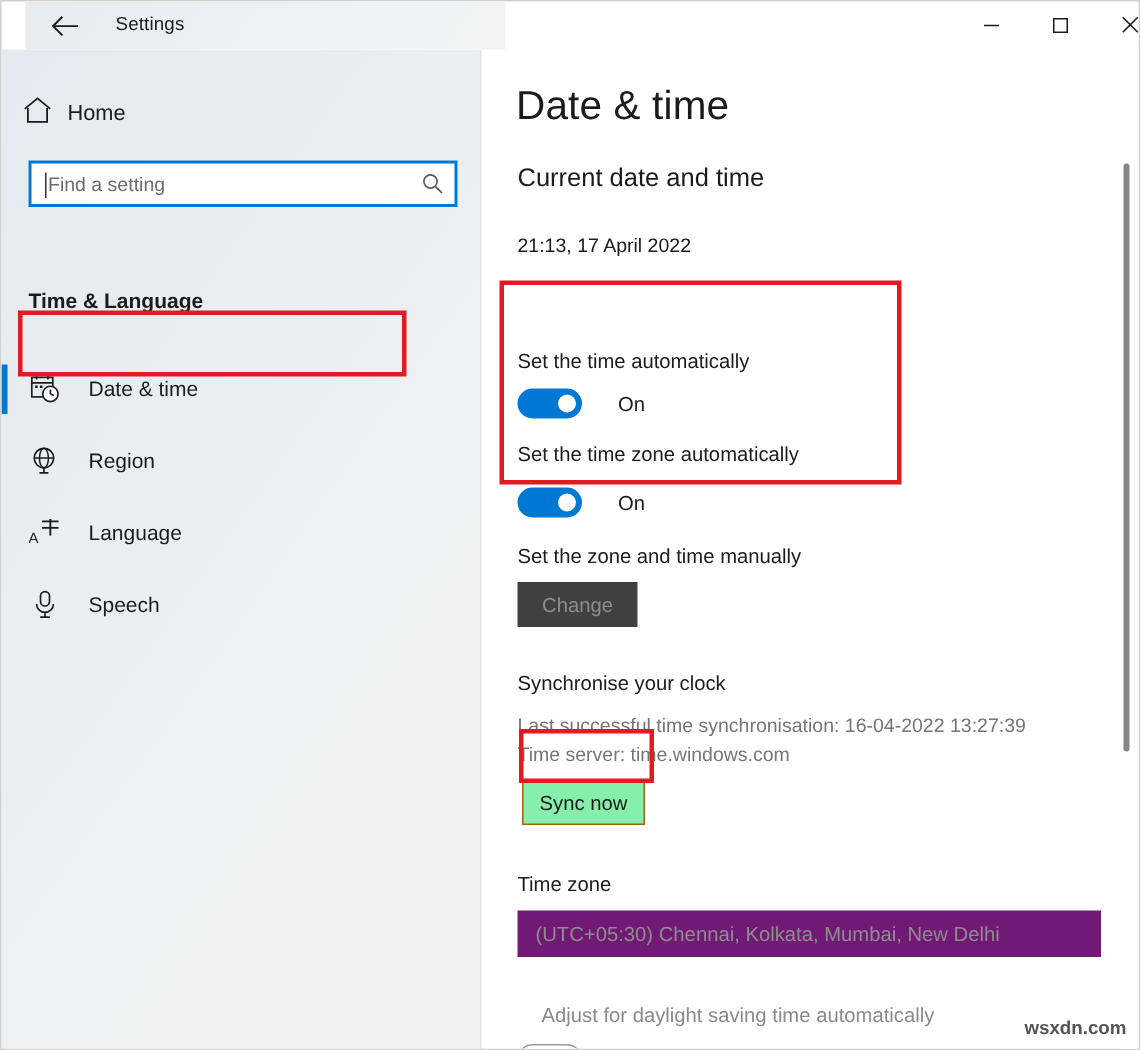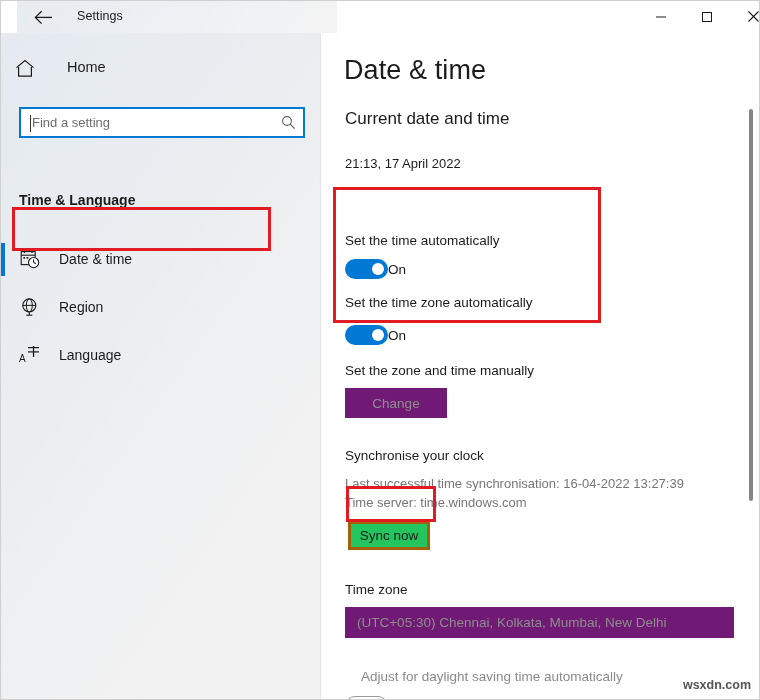--- a/index.html
+++ b/index.html
@@ -56,21 +56,21 @@
   
   #sidebar {
     position: absolute; left: 0; top: 32px;
     width: 320px; height: 668px;
     background: linear-gradient(125deg, #e4eaf0 0%, #ebeef1 40%, #f2f2f2 78%, #f2f2f2 100%);
     border-right: 1px solid #e4e4e4;
   }
   #home-row {
     position: absolute; left: 14px; top: 26px;
     width: 200px; height: 34px;
-    display: flex; align-items: flex-start; gap: 32px;
+    display: flex; align-items: center; gap: 10px;
     cursor: pointer;
   }
   #home-row .lbl { font-size: 14.5px; color: #1b1b1b; }
 
   #search-wrap {
     position: absolute; left: 18px; top: 74px;
     width: 286px; height: 31px;
     background: #ffffff;
     border: 2px solid #0078d4;
     display: flex; align-items: center;
@@ -141,21 +141,21 @@
   }
   #current-value {
     position: absolute; left: 23px; top: 123px;
     font-size: 13px; color: #1b1b1b;
   }
 
   .slabel { font-size: 13.5px; color: #1b1b1b; }
   .slabel.dim { color: #8a8a8a; }
 
   
-  .toggle-row { display: flex; align-items: center; gap: 0; }
+  .toggle-row { display: flex; align-items: center; gap: 24px; }
   .switch {
     position: relative;
     width: 43px; height: 20px;
     border-radius: 10px;
     cursor: pointer;
     flex: 0 0 43px;
   }
   .switch.on { background: #0078d4; }
   .switch.on .knob {
     position: absolute; right: 4px; top: 4px;
@@ -170,37 +170,37 @@
   .switch-state.dim { color: #8a8a8a; }
 
   #tog-label-1 { position: absolute; left: 23px; top: 200px; }
   #tog-row-1   { position: absolute; left: 23px; top: 226px; }
   #tog-label-2 { position: absolute; left: 23px; top: 262px; text-align: center; }
   #tog-row-2   { position: absolute; left: 23px; top: 292px; }
 
   #manual-label { position: absolute; left: 23px; top: 330px; }
   #change-button {
     position: absolute; left: 23px; top: 355px;
-    width: 102px; height: 30px;
-    background: #701a75;
+    width: 80px; height: 30px;
+    background: #404040;
     border: none;
     font-family: "Liberation Sans", sans-serif;
     font-size: 13.5px;
     color: #8d8d8d;
     cursor: default;
   }
 
   #sync-heading { position: absolute; left: 23px; top: 415px; }
   #sync-last  { position: absolute; left: 23px; top: 443px; font-size: 13px; color: #767676; white-space: nowrap; }
   #sync-server{ position: absolute; left: 23px; top: 462px; font-size: 13px; color: #767676; white-space: nowrap; }
   #sync-button {
     position: absolute; left: 26px; top: 488px;
     width: 82px; height: 29px;
-    background: #22c55e;
-    border: 3px solid #a16207;
+    background: #86efac;
+    border: 1px solid #a16207;
     font-family: "Liberation Sans", sans-serif;
     font-size: 13.5px;
     color: #1b1b1b;
     cursor: pointer;
   }
 
   #tz-heading { position: absolute; left: 23px; top: 549px; }
   #tz-select {
     position: absolute; left: 23px; top: 574px;
     width: 389px; height: 31px;
@@ -357,20 +357,31 @@
           <svg width="22" height="20" viewBox="0 0 22 20">
             <text x="0" y="17" font-family="Liberation Sans, sans-serif" font-size="10" fill="#1b1b1b">A</text>
             <rect x="9" y="2" width="11" height="1.2" fill="#1b1b1b"></rect>
             <rect x="9" y="6.3" width="11" height="1.2" fill="#1b1b1b"></rect>
             <rect x="13.9" y="1" width="1.3" height="11" fill="#1b1b1b"></rect>
           </svg>
         </span>
         <span class="nlabel">Language</span>
       </div>
 
+      <div class="navitem">
+        <span class="nicon">
+          <svg width="20" height="20" viewBox="0 0 20 20">
+            <rect x="7" y="1.4" width="6" height="9.6" rx="3" fill="none" stroke="#1b1b1b" stroke-width="1.1"></rect>
+            <path d="M4.4 9.6 a5.6 5.6 0 0 0 11.2 0" fill="none" stroke="#1b1b1b" stroke-width="1.1"></path>
+            <line x1="10" y1="15.2" x2="10" y2="18.3" stroke="#1b1b1b" stroke-width="1.1"></line>
+            <line x1="6.8" y1="18.4" x2="13.2" y2="18.4" stroke="#1b1b1b" stroke-width="1.1"></line>
+          </svg>
+        </span>
+        <span class="nlabel">Speech</span>
+      </div>
 
     </div>
   </div>
 
   <div id="content">
 
     <div id="page-title">Date &amp; time</div>
     <div id="section-current">Current date and time</div>
     <div id="current-value">21:13, 17 April 2022</div>
 

